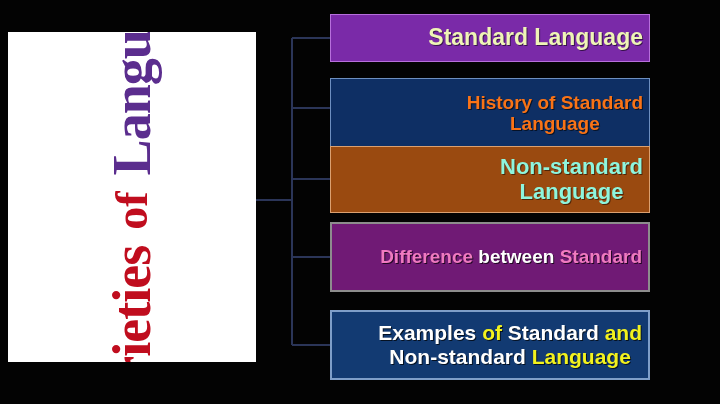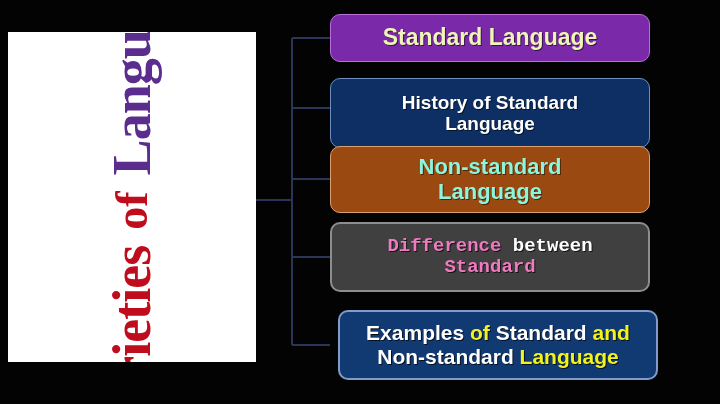--- a/index.html
+++ b/index.html
@@ -57,67 +57,64 @@
   #connector { position: absolute; left: 0; top: 0; width: 720px; height: 404px; pointer-events: none; }
 
   
   .node {
     position: absolute;
     left: 330px;
     width: 320px;
     box-sizing: border-box;
     display: flex;
     align-items: center;
-    justify-content: center;
+    justify-content: flex-end;
     text-align: center;
     font-weight: bold;
     line-height: 1.12;
     padding: 2px 6px;
-    border-radius: 10px;
   }
 
   #node-1 {
     top: 14px; height: 48px;
     background: #7a2aa8;
     border: 1px solid #b76fdc;
     color: #eff5b6;
     font-size: 23px;
     text-shadow: 1px 1px 0 rgba(0,0,0,0.55);
   }
   #node-2 {
     top: 78px; height: 70px;
     background: #0e2f64;
     border: 1px solid #6d8fc0;
-    color: #ffffff;
+    color: #f97316;
     font-size: 19px;
     text-shadow: 1px 1px 0 rgba(0,0,0,0.6);
   }
   #node-3 {
     top: 146px; height: 67px;
     background: #9a4a10;
     border: 1px solid #dba070;
     color: #8ef5dd;
     font-size: 22px;
     text-shadow: 1px 1px 0 rgba(0,0,0,0.5);
   }
   #node-4 {
     top: 222px; height: 70px;
-    background: #404040;
+    background: #701a75;
     border: 2px solid #8d8d8d;
     font-size: 19px;
     text-shadow: 1px 1px 0 rgba(0,0,0,0.7);
-    font-family: Liberation Mono, monospace;
   }
   #node-5 {
     top: 310px; height: 70px;
     background: #123a72;
     border: 2px solid #7e9ec9;
     font-size: 21px;
     text-shadow: 1px 1px 0 rgba(0,0,0,0.7);
-    margin-left: 8px;
   }
 
   .c-pink   { color: #f07ac0; }
   .c-white  { color: #ffffff; }
   .c-yellow { color: #f2f21e; }
   .node-text { display: block; }
 </style>
 </head>
 <body>
 

